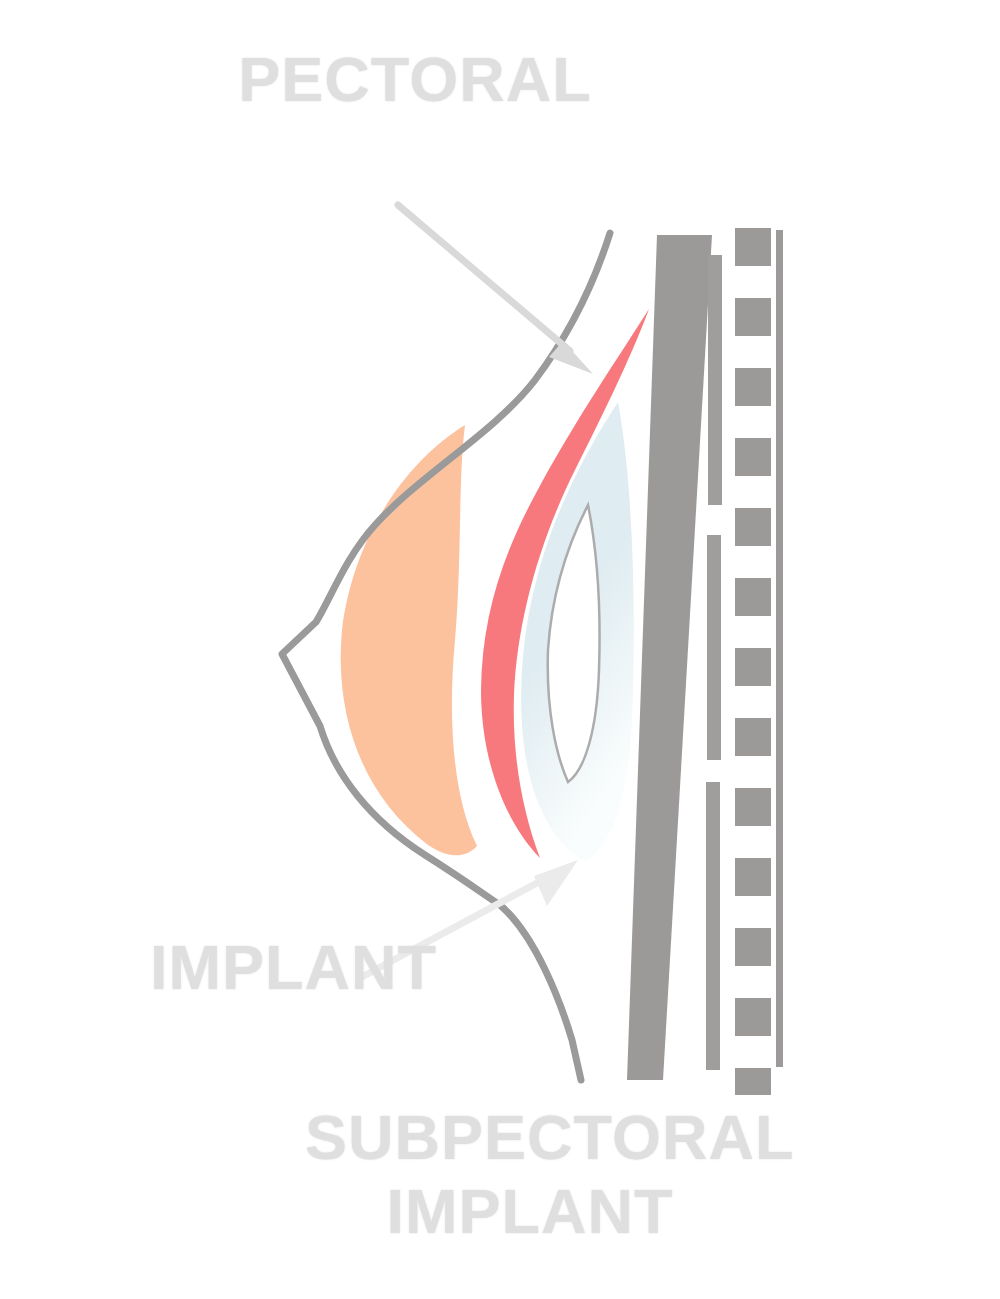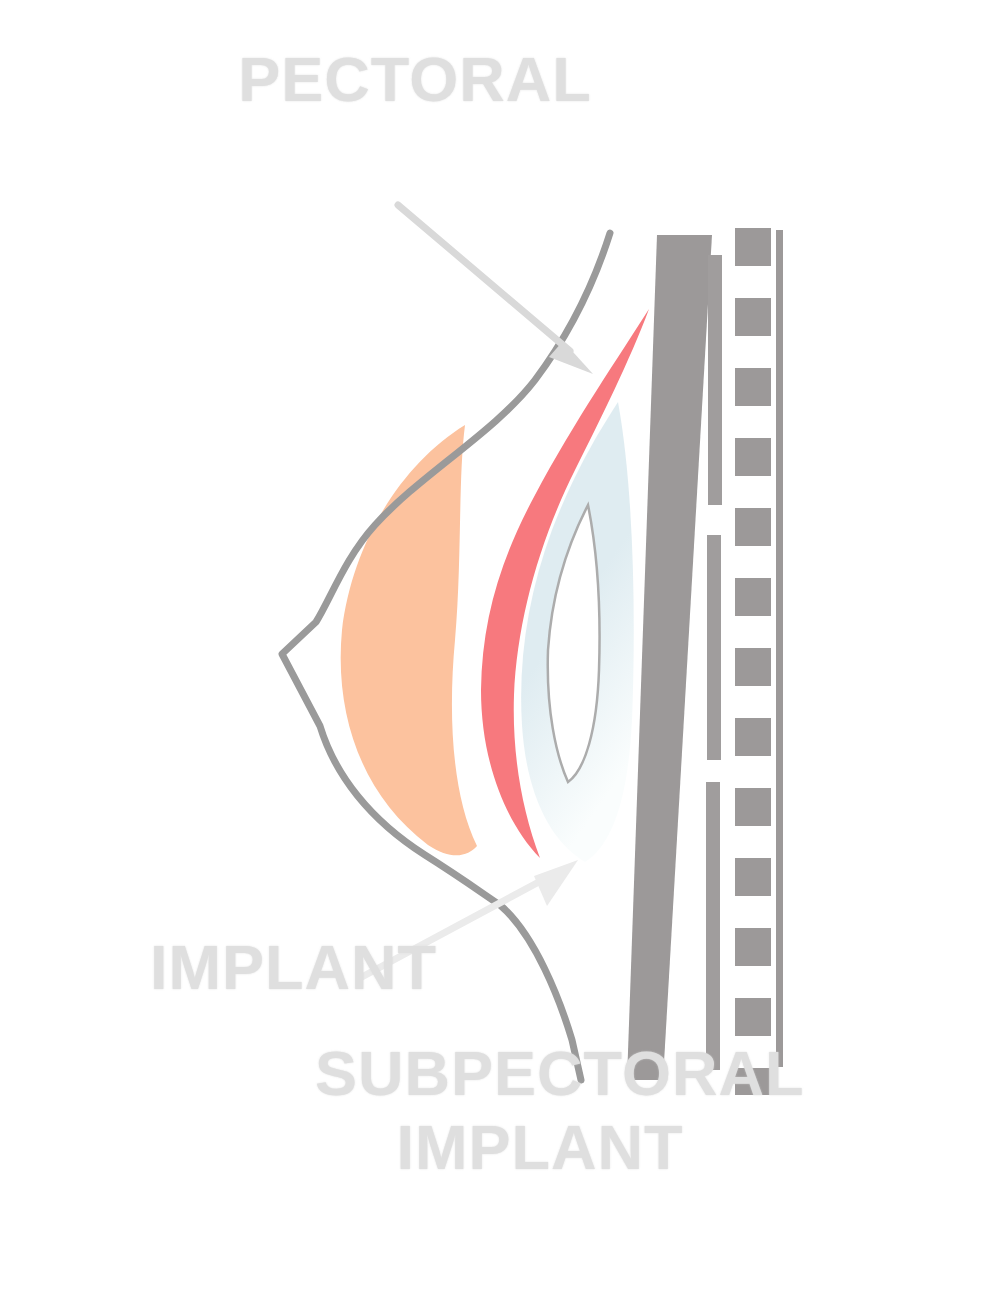--- a/index.html
+++ b/index.html
@@ -17,21 +17,21 @@
     font-size:63px;
     line-height:74px;
     letter-spacing:1px;
     color:var(--c-text,#dfdfdf);
     text-shadow:0 0 2px rgba(214,214,214,.75);
     white-space:nowrap;
   }
   .label.center{text-align:center;}
   #pectoral-label{left:205px;top:42px;width:420px;}
   #implant-label{left:150px;top:930px;}
-  #subpectoral-label{left:305px;top:1036px;width:450px;margin-left:10px;}
+  #subpectoral-label{left:305px;top:1100px;width:450px;}
 </style>
 </head>
 <body>
 
 <div class="stage">
 
   <svg width="1000" height="1299" viewBox="0 0 1000 1299">
     <defs>
       <linearGradient id="implantGrad" x1="0" y1="0" x2="0.35" y2="1">
         <stop offset="0" style="stop-color:var(--c-implant_fill,#DFECF1)"></stop>

